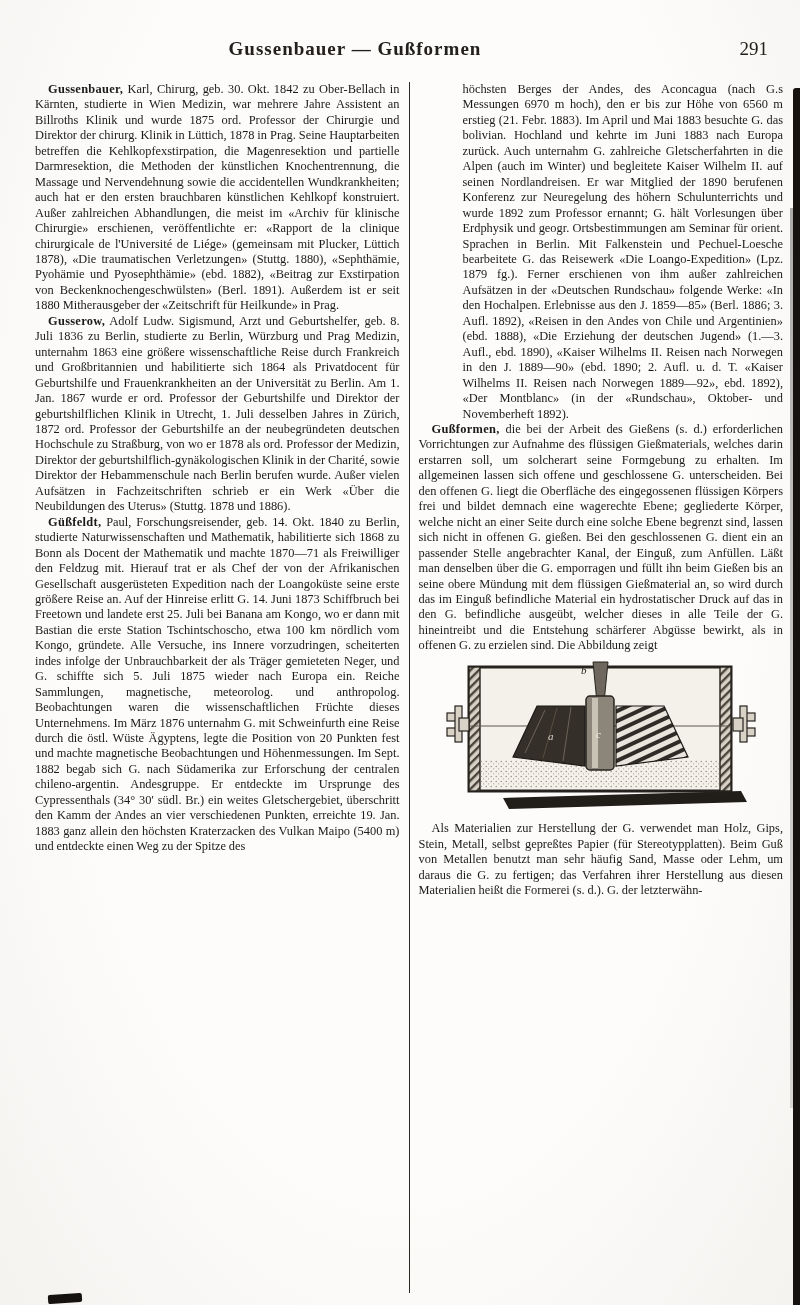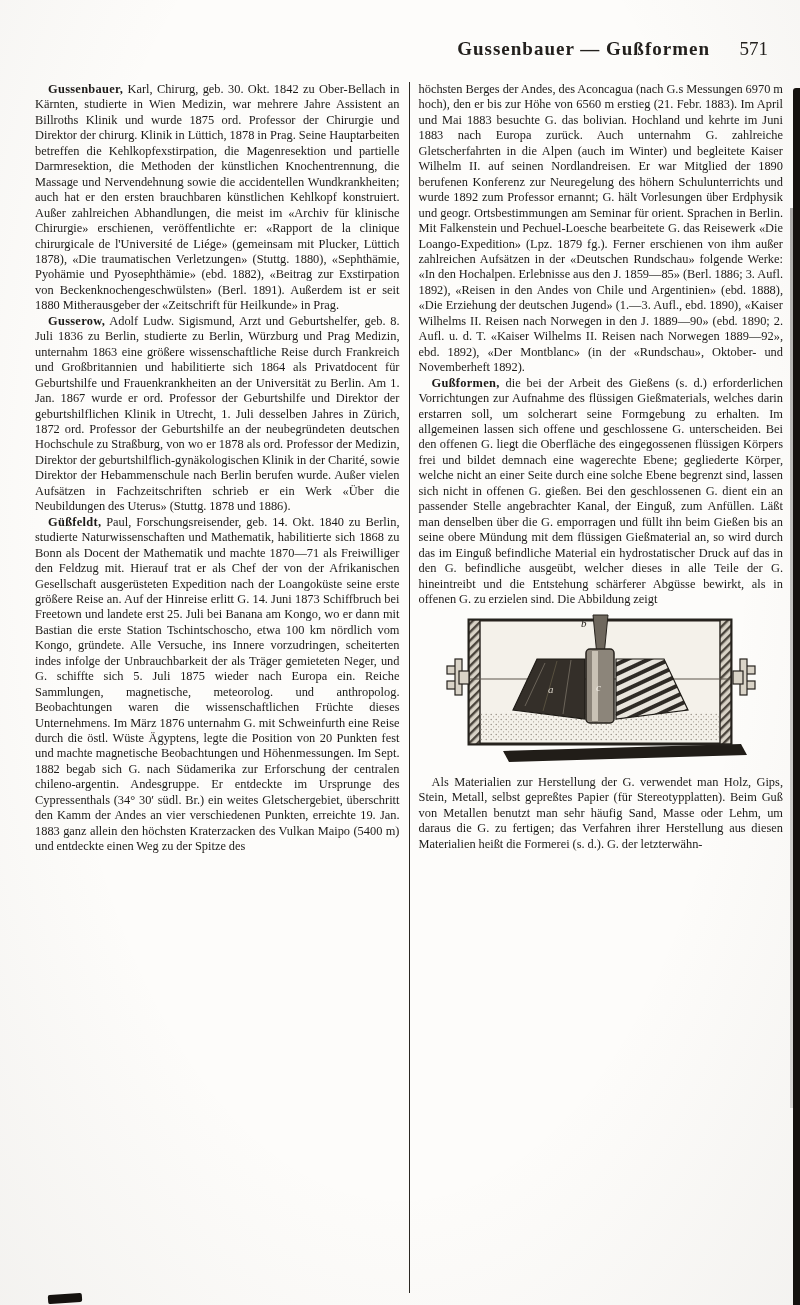--- a/index.html
+++ b/index.html
@@ -12,40 +12,40 @@
   .page{position:absolute;inset:0;}
   
   .page::before{
     content:"";position:absolute;inset:0;pointer-events:none;
     background:radial-gradient(ellipse at 50% 40%, rgba(255,255,255,0) 60%, rgba(90,85,75,0.06) 100%);
   }
   .header{
     position:absolute;top:38px;left:0;width:800px;height:30px;
   }
   .header .title{
-    position:absolute;left:0;right:90px;text-align:right;
+    position:absolute;left:0;right:90px;text-align:center;
     font-size:19px;letter-spacing:1px;font-weight:600;color:#23201d;
   }
   .header .pageno{
     position:absolute;right:32px;top:0;font-size:19px;color:#23201d;
   }
   .columns{
     position:absolute;top:82px;left:35px;width:748px;bottom:12px;
     display:flex;
   }
   .col{
     width:366px;
     font-size:12.4px;line-height:15.45px;text-align:justify;
     hyphens:auto;-webkit-hyphens:auto;
     word-spacing:-0.2px;
   }
   .col.left{padding-right:9px;border-right:1px solid #2b2823;}
   .col.right{padding-left:9px;}
   p{margin:0;text-indent:13px;}
-  p.noindent{text-indent:0;}
+  p.noindent{text-indent:0;margin-left:44px;}
   .term{font-weight:700;letter-spacing:0.3px;}
   .figure-wrap{
     margin:6px 0 5px 0;text-align:center;
   }
   .figure-wrap svg{display:inline-block;}
   
   .artifact-right{
     position:absolute;top:88px;right:0;width:7px;bottom:0;
     background:#15120f;border-radius:3px 0 0 0;
   }
@@ -59,21 +59,21 @@
   }
   .fig-label{font-family:"Liberation Serif",serif;font-style:italic;font-size:11px;}
 </style>
 </head>
 <body>
 
 <div class="page">
 
   <div class="header">
     <div class="title">Gussenbauer — Gußformen</div>
-    <div class="pageno">571</div>
+    <div class="pageno">291</div>
   </div>
 
   <div class="columns">
 
     <div class="col left">
       <p><span class="term">Gussenbauer,</span><span> Karl, Chirurg, geb. 30. Okt. 1842 zu Ober-Bellach in Kärnten, studierte in Wien Medizin, war mehrere Jahre Assistent an Billroths Klinik und wurde 1875 ord. Professor der Chirurgie und Direktor der chirurg. Klinik in Lüttich, 1878 in Prag. Seine Hauptarbeiten betreffen die Kehlkopfexstirpation, die Magenresektion und partielle Darmresektion, die Methoden der künstlichen Knochentrennung, die Massage und Nervendehnung sowie die accidentellen Wundkrankheiten; auch hat er den ersten brauchbaren künstlichen Kehlkopf konstruiert. Außer zahlreichen Abhandlungen, die meist im «Archiv für klinische Chirurgie» erschienen, veröffentlichte er: «Rapport de la clinique chirurgicale de l'Université de Liége» (gemeinsam mit Plucker, Lüttich 1878), «Die traumatischen Verletzungen» (Stuttg. 1880), «Sephthämie, Pyohämie und Pyosephthämie» (ebd. 1882), «Beitrag zur Exstirpation von Beckenknochengeschwülsten» (Berl. 1891). Außerdem ist er seit 1880 Mitherausgeber der «Zeitschrift für Heilkunde» in Prag.</span></p>
       <p><span class="term">Gusserow,</span><span> Adolf Ludw. Sigismund, Arzt und Geburtshelfer, geb. 8. Juli 1836 zu Berlin, studierte zu Berlin, Würzburg und Prag Medizin, unternahm 1863 eine größere wissenschaftliche Reise durch Frankreich und Großbritannien und habilitierte sich 1864 als Privatdocent für Geburtshilfe und Frauenkrankheiten an der Universität zu Berlin. Am 1. Jan. 1867 wurde er ord. Professor der Geburtshilfe und Direktor der geburtshilflichen Klinik in Utrecht, 1. Juli desselben Jahres in Zürich, 1872 ord. Professor der Geburtshilfe an der neubegründeten deutschen Hochschule zu Straßburg, von wo er 1878 als ord. Professor der Medizin, Direktor der geburtshilflich-gynäkologischen Klinik in der Charité, sowie Direktor der Hebammenschule nach Berlin berufen wurde. Außer vielen Aufsätzen in Fachzeitschriften schrieb er ein Werk «Über die Neubildungen des Uterus» (Stuttg. 1878 und 1886).</span></p>
       <p><span class="term">Güßfeldt,</span><span> Paul, Forschungsreisender, geb. 14. Okt. 1840 zu Berlin, studierte Naturwissenschaften und Mathematik, habilitierte sich 1868 zu Bonn als Docent der Mathematik und machte 1870—71 als Freiwilliger den Feldzug mit. Hierauf trat er als Chef der von der Afrikanischen Gesellschaft ausgerüsteten Expedition nach der Loangoküste seine erste größere Reise an. Auf der Hinreise erlitt G. 14. Juni 1873 Schiffbruch bei Freetown und landete erst 25. Juli bei Banana am Kongo, wo er dann mit Bastian die erste Station Tschintschoscho, etwa 100 km nördlich vom Kongo, gründete. Alle Versuche, ins Innere vorzudringen, scheiterten indes infolge der Unbrauchbarkeit der als Träger gemieteten Neger, und G. schiffte sich 5. Juli 1875 wieder nach Europa ein. Reiche Sammlungen, magnetische, meteorolog. und anthropolog. Beobachtungen waren die wissenschaftlichen Früchte dieses Unternehmens. Im März 1876 unternahm G. mit Schweinfurth eine Reise durch die östl. Wüste Ägyptens, legte die Position von 20 Punkten fest und machte magnetische Beobachtungen und Höhenmessungen. Im Sept. 1882 begab sich G. nach Südamerika zur Erforschung der centralen chileno-argentin. Andesgruppe. Er entdeckte im Ursprunge des Cypressenthals (34° 30′ südl. Br.) ein weites Gletschergebiet, überschritt den Kamm der Andes an vier verschiedenen Punkten, erreichte 19. Jan. 1883 ganz allein den höchsten Kraterzacken des Vulkan Maipo (5400 m) und entdeckte einen Weg zu der Spitze des</span></p>
     </div>
 

